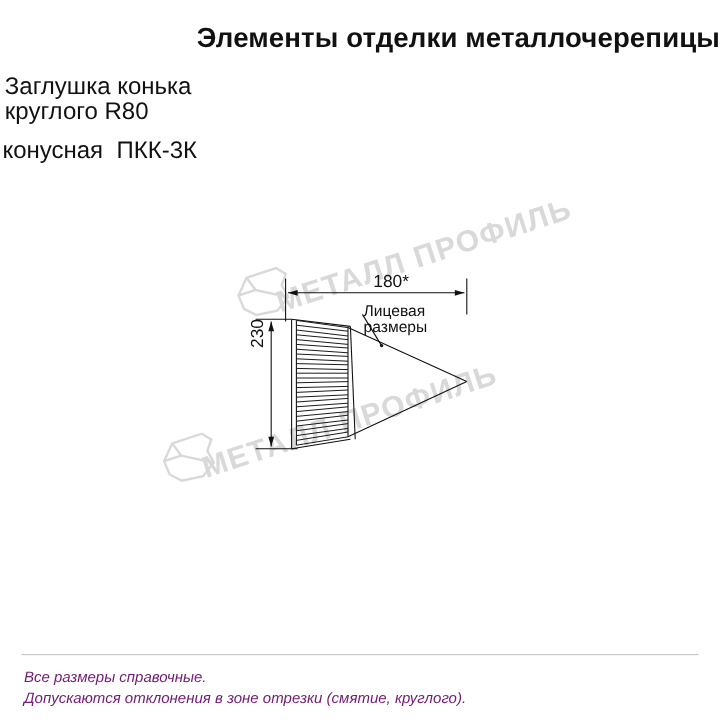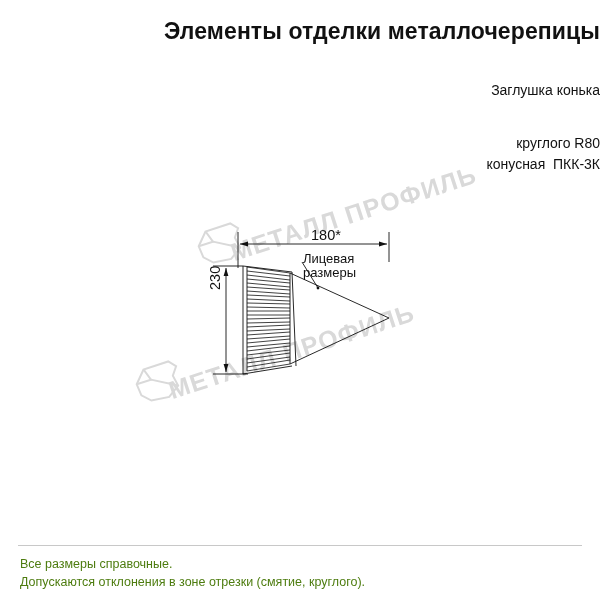--- a/index.html
+++ b/index.html
@@ -25,34 +25,34 @@
     text-align: right;
     font-size: 23px;
     font-weight: bold;
     letter-spacing: 0.1px;
     color: #111;
   }
 
   .subtitle-block {
     position: absolute;
     left: 0;
-    top: 80px;
-    width: 600px;
-    text-align: right;
-    font-size: 14px;
+    top: 62px;
+    width: 600px;
+    text-align: left;
+    font-size: 20px;
     line-height: 21px;
     color: #111;
   }
   .subtitle-line {
     display: block;
     white-space: pre;
   }
   .subtitle-line.l1 { padding-left: 4px; }
-  .subtitle-line.l2 { padding-left: 4px; margin-top: 32px; }
-  .subtitle-line.l3 { padding-left: 12px; }
+  .subtitle-line.l2 { padding-left: 4px; }
+  .subtitle-line.l3 { margin-top: 12px; padding-left: 2px; }
 
   
   .watermark {
     position: absolute;
     color: #d9d9d9;
     font-weight: bold;
     font-size: 25px;
     letter-spacing: 1.2px;
     white-space: nowrap;
     transform-origin: left bottom;
@@ -117,21 +117,22 @@
     height: 1px;
     background: #c8c8c8;
   }
   .footer-text {
     position: absolute;
     left: 20px;
     top: 555px;
     width: 560px;
     font-size: 12.5px;
     line-height: 18px;
-    color: #4d7c0f;
+    color: #701a75;
+    font-style: italic;
   }
   .footer-text span { display: block; }
 </style>
 </head>
 <body>
 
 <div class="page-title">Элементы отделки металлочерепицы</div>
 
 <div class="subtitle-block">
   <span class="subtitle-line l1">Заглушка конька</span>

